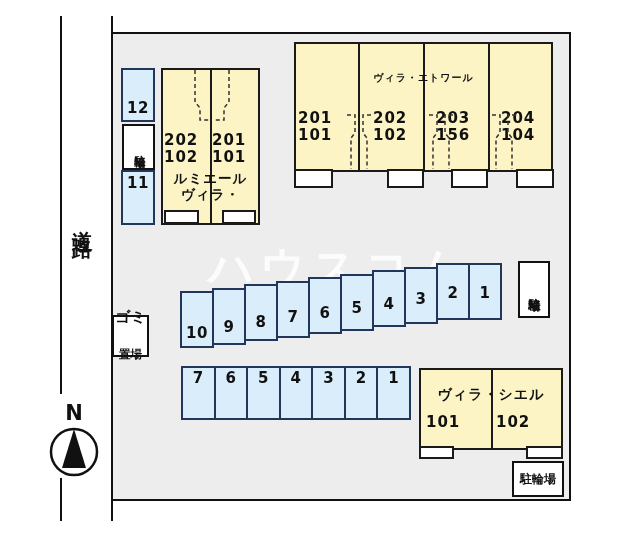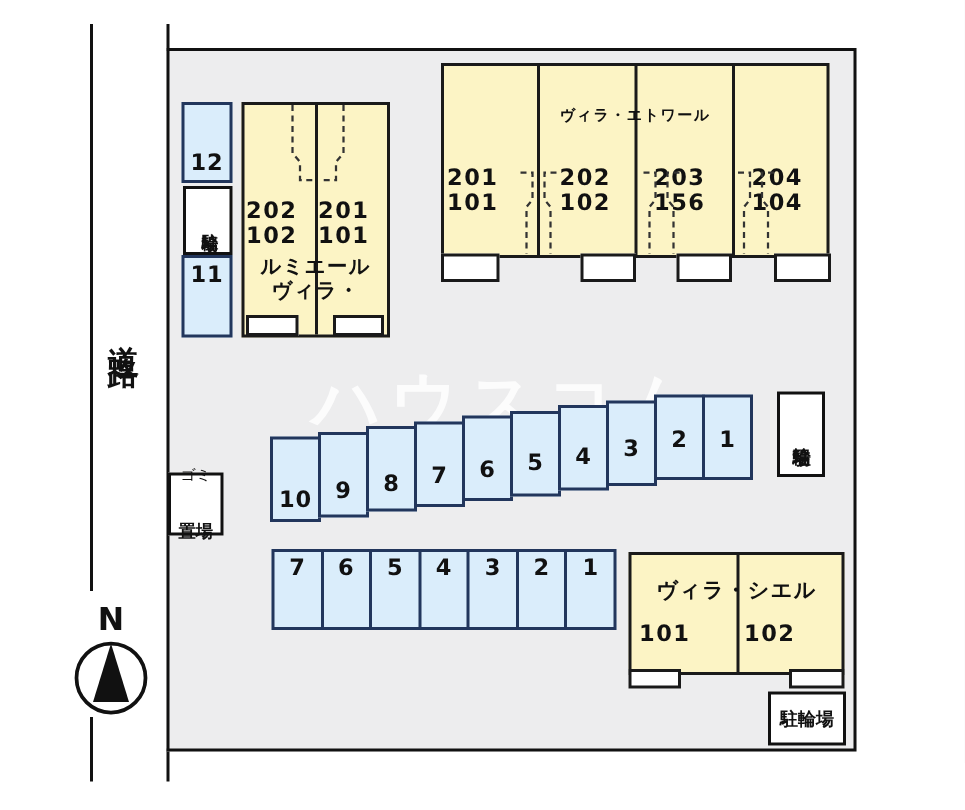--- a/index.html
+++ b/index.html
@@ -158,21 +158,21 @@
   </div>
   <div class="pk" style="left:468px;top:263px;width:34px;height:57px;">
     <div class="lbl pnum" style="bottom:16px;">1</div>
   </div>
 
   <div class="wbox" style="left:518px;top:261px;width:32px;height:57px;">
     <span class="vtext" style="font-size:12px;font-weight:bold;">駐輪場</span>
   </div>
 
   <div class="wbox" style="left:112px;top:315px;width:37px;height:42px;flex-direction:column;line-height:13px;">
-    <div style="font-size:10px;font-weight:normal;">ゴミ</div>
+    <div style="font-size:15px;font-weight:bold;">ゴミ</div>
     <div style="font-size:11.5px;font-weight:bold;margin-top:24px;">置場</div>
   </div>
 
   <div class="bottom-row">
     <div class="bcell pnum">7</div>
     <div class="bcell pnum">6</div>
     <div class="bcell pnum">5</div>
     <div class="bcell pnum">4</div>
     <div class="bcell pnum">3</div>
     <div class="bcell pnum">2</div>

